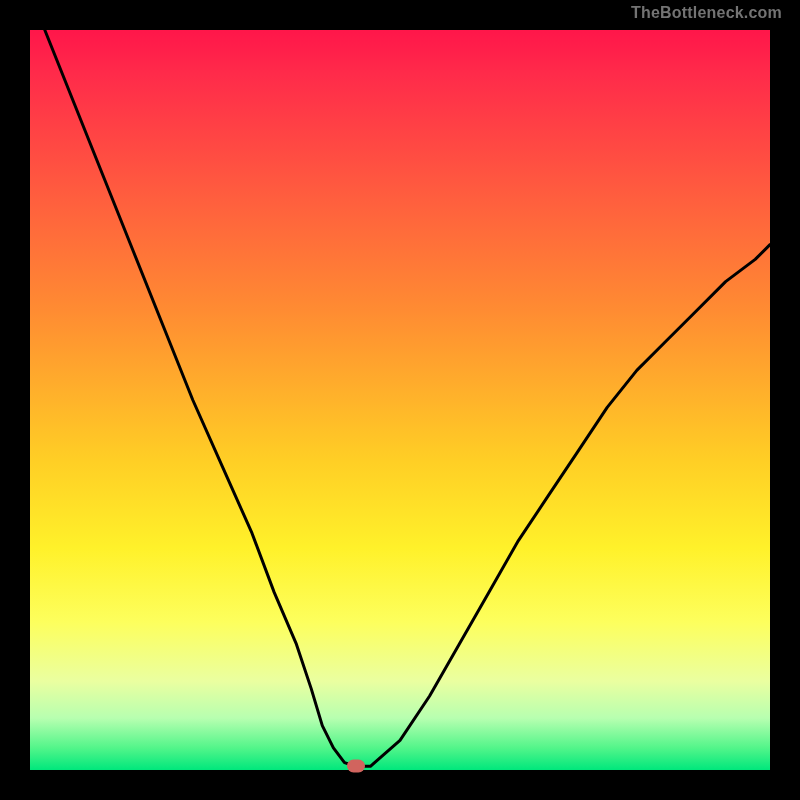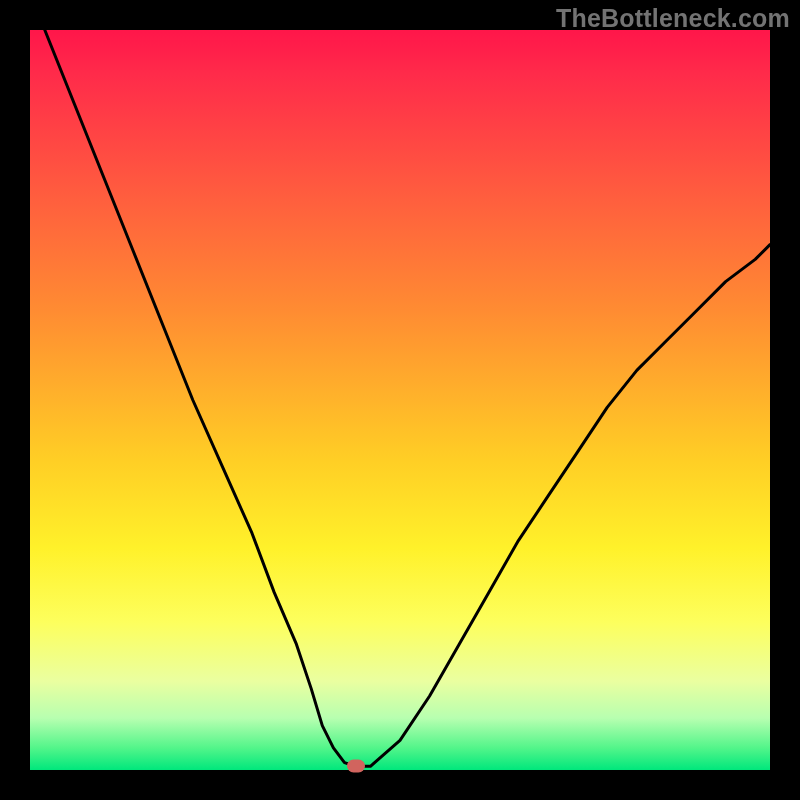--- a/index.html
+++ b/index.html
@@ -37,23 +37,23 @@
       #fdff5d 80%,
       #eaffa0 88%,
       #b7ffb0 93%,
       #53f58a 97%,
       #00e77c 100%
     );
   }
   .watermark {
     position: absolute;
     top: 4px;
-    right: 10px;
+    right: 18px;
     color: #737373;
-    font-size: 25px;
+    font-size: 16px;
     font-weight: 600;
     letter-spacing: 0.2px;
   }
   svg.curve {
     position: absolute;
     left: 0;
     top: 0;
     width: 740px;
     height: 740px;
     overflow: visible;

